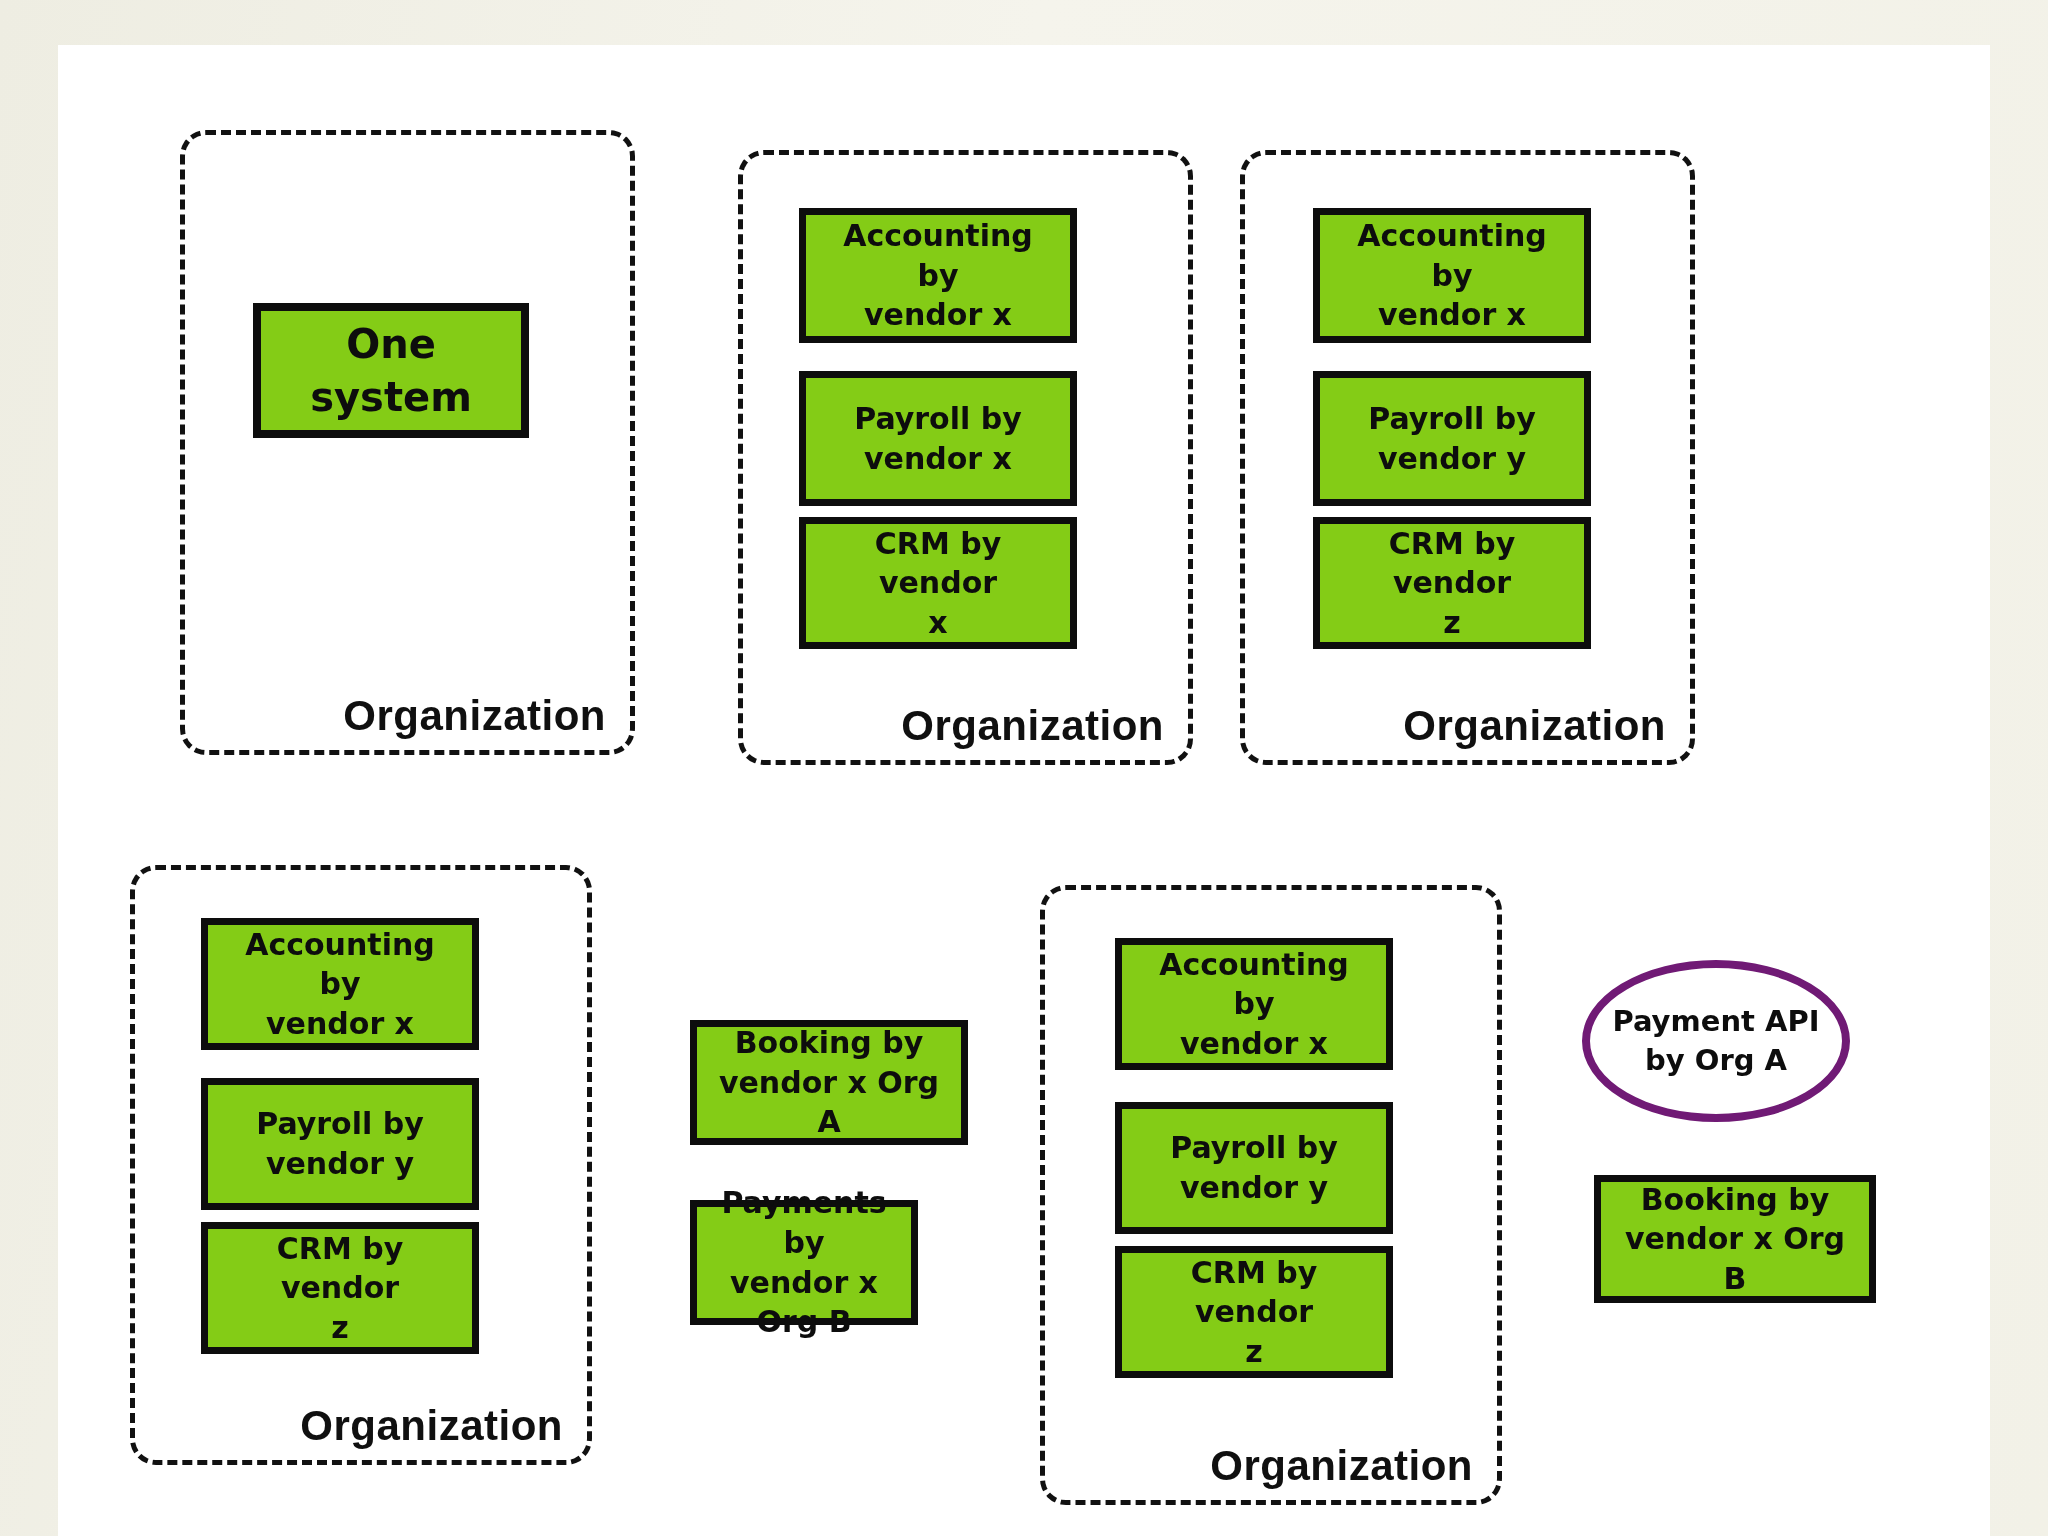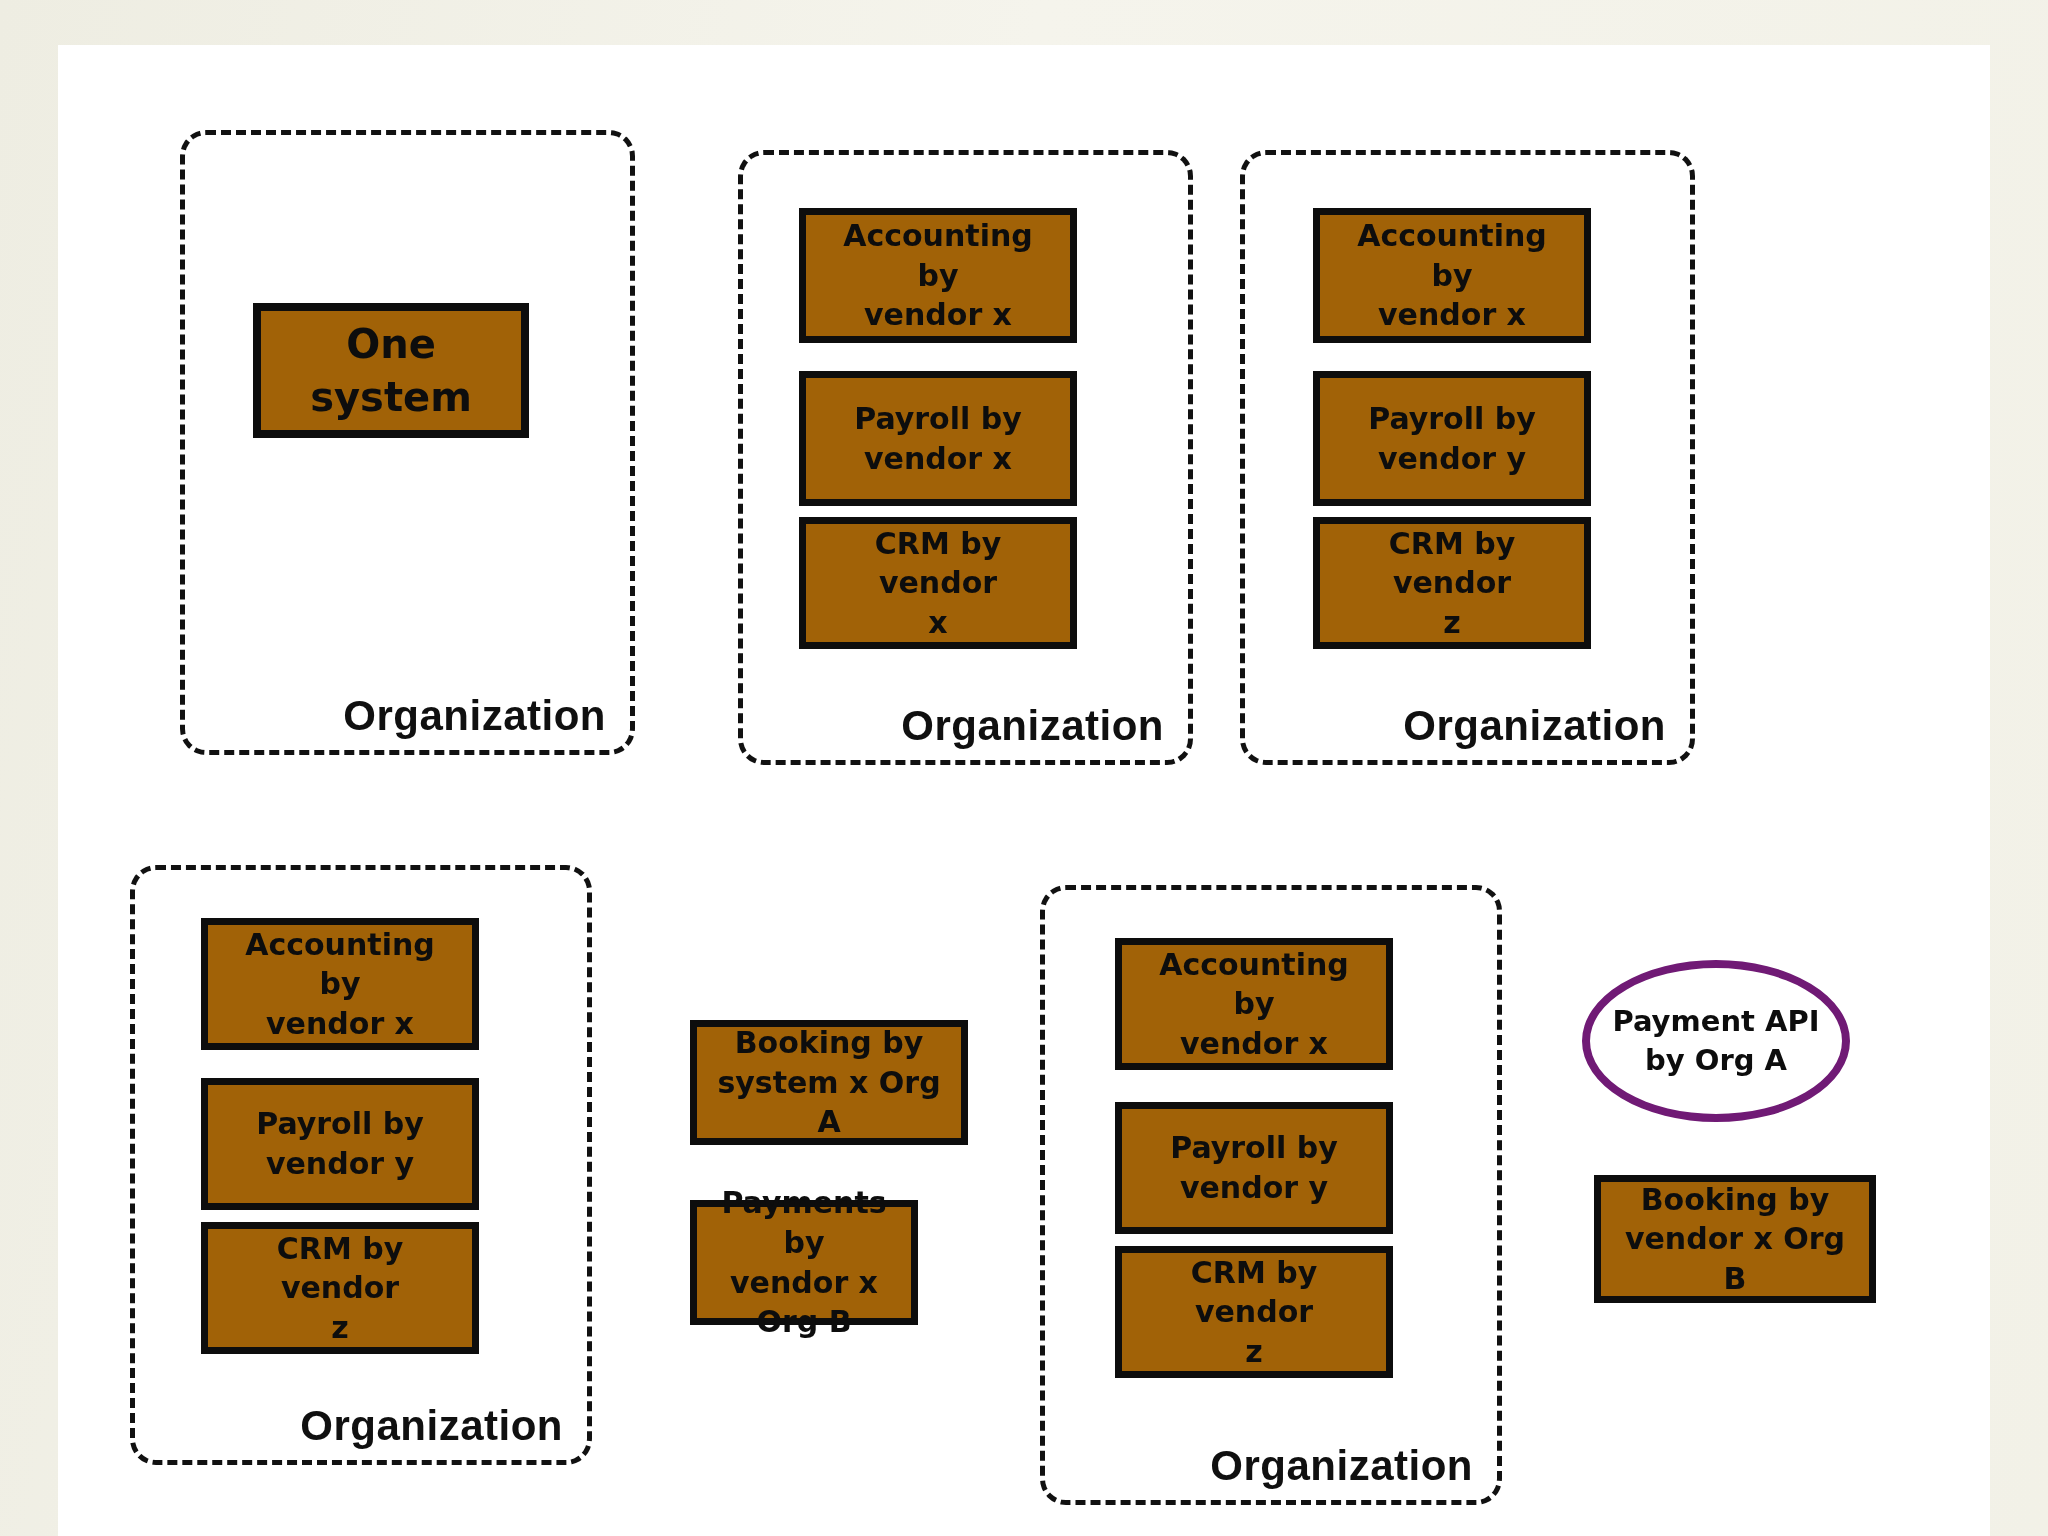--- a/index.html
+++ b/index.html
@@ -50,21 +50,21 @@
     letter-spacing: 0.5px;
     color: #101010;
     white-space: nowrap;
   }
 
   
   .sys-box {
     position: absolute;
     box-sizing: border-box;
     border: 7px solid #0d0d0d;
-    background: #a16207;
+    background: #84cc16;
     display: flex;
     align-items: center;
     justify-content: center;
     text-align: center;
     font-family: "DejaVu Sans", sans-serif;
     font-weight: 700;
     font-size: 30px;
     line-height: 1.32;
     color: #0d0d0d;
     padding: 4px 14px;
@@ -170,21 +170,21 @@
           <span class="two-line">CRM by vendor</span>
           <span class="two-line">z</span>
         </span>
       </div>
       <div class="org-label">Organization</div>
     </div>
 
     <div class="sys-box" style="left:632px; top:975px; width:278px; height:125px;">
       <span>
         <span class="two-line">Booking by</span>
-        <span class="two-line">system x Org A</span>
+        <span class="two-line">vendor x Org A</span>
       </span>
     </div>
     <div class="sys-box" style="left:632px; top:1155px; width:228px; height:125px;">
       <span>
         <span class="two-line">Payments by</span>
         <span class="two-line">vendor x Org B</span>
       </span>
     </div>
 
     <div class="org-group" style="left:982px; top:840px; width:462px; height:620px;">

